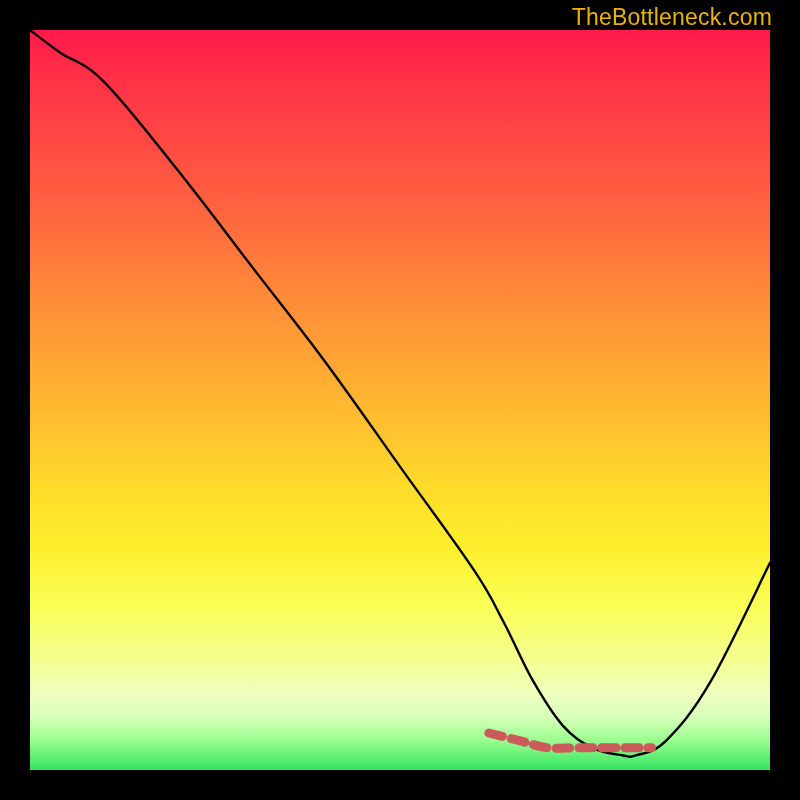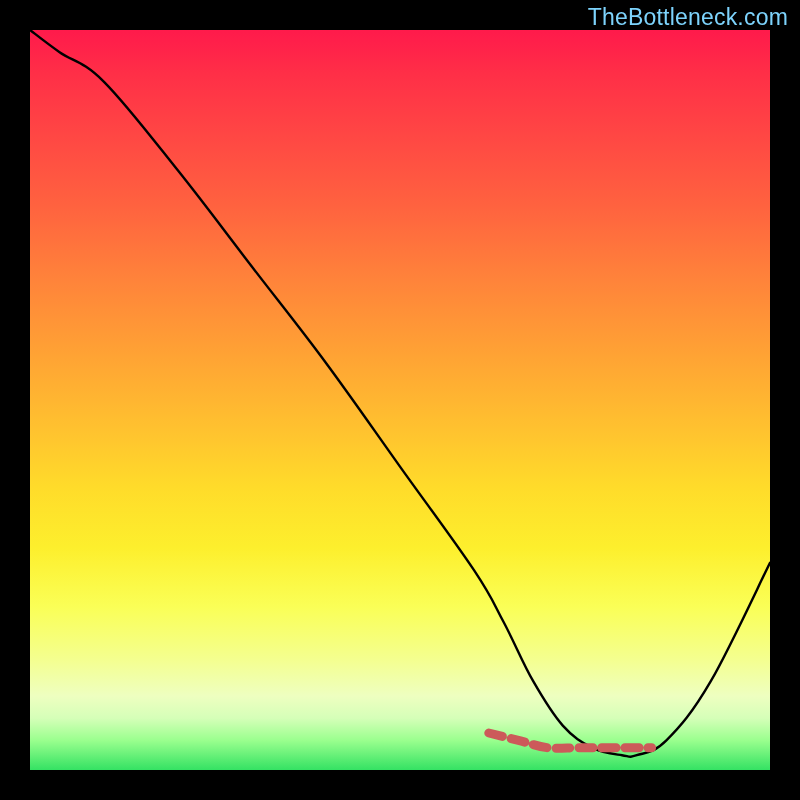--- a/index.html
+++ b/index.html
@@ -13,24 +13,24 @@
   }
   .frame {
     position: relative;
     width: 800px;
     height: 800px;
     background: #000;
   }
   .watermark {
     position: absolute;
     top: 4px;
-    right: 12px;
+    right: 28px;
     font-size: 23px;
     font-weight: 500;
-    color: #7dd3fc;
+    color: #eab308;
     letter-spacing: 0.2px;
     z-index: 10;
   }
   .plot-area {
     position: absolute;
     left: 30px;
     top: 30px;
     width: 740px;
     height: 740px;
     overflow: hidden;

